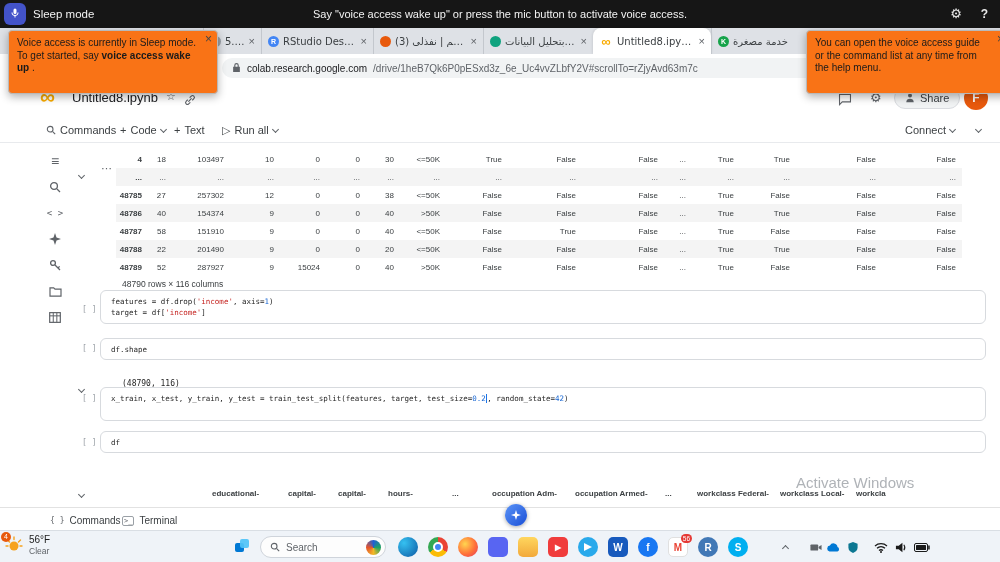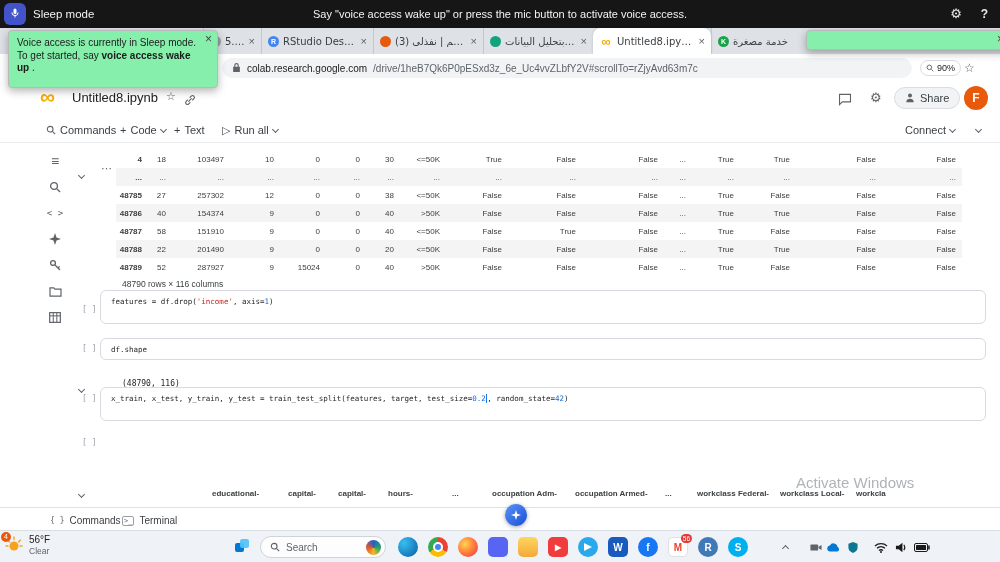--- a/index.html
+++ b/index.html
@@ -8,21 +8,21 @@
 
   
   .voice-bar{position:absolute;left:0;top:0;width:1000px;height:28px;background:#161616;color:#f2f2f2;}
   .mic-btn{position:absolute;left:4px;top:3px;width:22px;height:22px;border-radius:6px;background:#4353c9;display:flex;align-items:center;justify-content:center;}
   .voice-mode{position:absolute;left:33px;top:0;height:28px;line-height:28px;font-size:11.5px;}
   .voice-msg{position:absolute;left:0;top:0;width:1000px;height:28px;line-height:28px;text-align:center;font-size:11px;pointer-events:none;}
   .voice-gear{position:absolute;right:38px;top:0;height:28px;line-height:28px;font-size:13px;color:#e8e8e8;}
   .voice-help{position:absolute;right:12px;top:0;height:28px;line-height:28px;font-size:12px;font-weight:bold;color:#e8e8e8;}
 
   
-  .tooltip{position:absolute;background:#86efac;border:1px solid #b9b9b9;border-radius:4px;box-shadow:0 3px 8px rgba(0,0,0,.3);font-size:10px;line-height:12.5px;color:#1b1b1b;padding:6px 18px 12px 8px;z-index:60;}
+  .tooltip{position:absolute;background:#f97316;border:1px solid #b9b9b9;border-radius:4px;box-shadow:0 3px 8px rgba(0,0,0,.3);font-size:10px;line-height:12.5px;color:#1b1b1b;padding:6px 18px 18px 8px;z-index:60;}
   .tt-left{left:8px;top:30px;width:182px;}
   .tt-right{left:806px;top:30px;width:176px;}
   .tt-close{position:absolute;top:2px;right:5px;font-size:12px;color:#444;cursor:pointer;}
 
   
   .tabstrip{position:absolute;left:0;top:28px;width:1000px;height:26px;background:#dee1e6;}
   #tabs{position:absolute;left:203px;top:0;height:26px;display:flex;}
   .tab{position:relative;display:flex;align-items:center;gap:4px;padding:0 6px;font-size:10px;color:#3c4043;overflow:hidden;white-space:nowrap;box-sizing:border-box;border-left:1px solid #c3c7cd;}
   .tab.active{background:#fff;border-radius:8px 8px 0 0;border-left:none;box-shadow:0 0 3px rgba(0,0,0,.15);}
   .fav{flex:none;width:11px;height:11px;border-radius:50%;display:flex;align-items:center;justify-content:center;color:#fff;font-size:7px;font-weight:bold;}
@@ -428,35 +428,39 @@
         </div>
       </div>
     <div class="df-summary">48790 rows × 116 columns</div>
     <div class="hscroll">
         <div class="thumb"></div>
       </div>
 
     <span class="prompt" style="top:223px">[ ]</span>
     <div class="cell" id="cell-0">
         <div class="codeline"><span>features = df.drop(</span><span class="tok-s">'income'</span><span>, axis=</span><span class="tok-n">1</span><span>)</span></div>
+        <div class="codeline"><span>target = df[</span><span class="tok-s">'income'</span><span>]</span></div>
       </div>
 
     <span class="prompt" style="top:262px">[ ]</span>
     <div class="cell" id="cell-1">
         <div class="codeline"><span>df.shape</span></div>
       </div>
     <span class="gutter-chev" style="left:79px;top:296px"><span class="chev"></span></span>
     <div class="cell-output" style="top:297px">(48790, 116)</div>
 
     <span class="prompt" style="top:312px">[ ]</span>
     <div class="cell" id="cell-2">
         <div class="codeline"><span>x_train, x_test, y_train, y_test = train_test_split(features, target, test_size=</span><span class="tok-n">0.2</span><span class="caret"></span><span>, random_state=</span><span class="tok-n">42</span><span>)</span></div>
       </div>
 
     <span class="prompt" style="top:356px">[ ]</span>
+    <div class="cell" id="cell-3">
+        <div class="codeline"><span>df</span></div>
+      </div>
 
     <span class="gutter-chev" style="left:79px;top:401px"><span class="chev"></span></span>
     <div id="df2-header">
         <span class="frag" style="left: 212px;">educational-</span>
         <span class="frag" style="left: 288px;">capital-</span>
         <span class="frag" style="left: 338px;">capital-</span>
         <span class="frag" style="left: 388px;">hours-</span>
         <span class="frag" style="left: 452px;">...</span>
         <span class="frag" style="left: 492px;">occupation Adm-</span>
         <span class="frag" style="left: 575px;">occupation Armed-</span>
@@ -478,20 +482,21 @@
         <span>Terminal</span>
       </div>
     </div>
   </div>
 
   <div class="tooltip tt-left">
     <span>Voice access is currently in Sleep mode. To get started, say </span><b>voice access wake up</b><span> .</span>
     <span class="tt-close">×</span>
   </div>
   <div class="tooltip tt-right">
+    <span>You can open the voice access guide or the command list at any time from the help menu.</span>
     <span class="tt-close">×</span>
   </div>
 
   <div class="float-btn">
     <svg width="10" height="10" viewBox="0 0 12 12">
         <path d="M6 0l1.4 4.6L12 6 7.4 7.4 6 12 4.6 7.4 0 6l4.6-1.4z" fill="#fff"></path>
       </svg>
   </div>
 
   <div class="taskbar">

